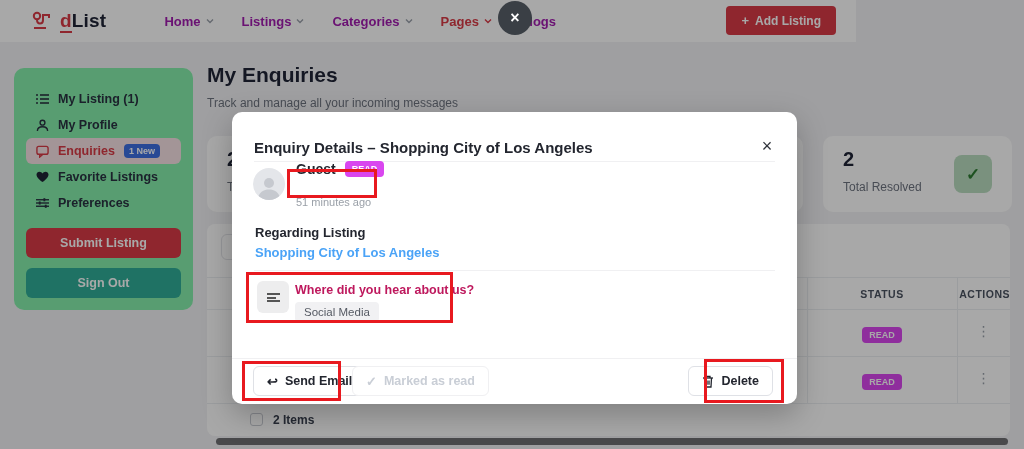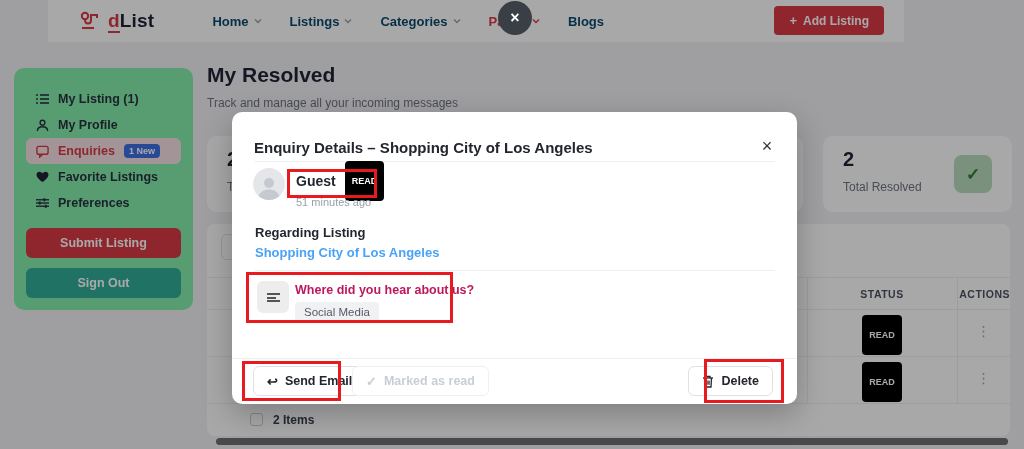--- a/index.html
+++ b/index.html
@@ -2,27 +2,27 @@
 <html><head>
 <meta charset="utf-8">
 <style>
   * { margin:0; padding:0; box-sizing:border-box; }
   body { font-family:"Liberation Sans", sans-serif; background:#888; }
   .page { position:relative; width:1024px; height:449px; overflow:hidden;
           background:#f2f2f4; font-family:"Liberation Sans", sans-serif; }
 
   
   .topbar { position:absolute; top:0; left:0; width:856px; height:42px;
-            background:#ffffff; display:flex; align-items:center; z-index:1;margin-left:48px; }
+            background:#ffffff; display:flex; align-items:center; z-index:1; }
   .logo { display:flex; align-items:center; gap:6px; margin-left:30px; cursor:pointer; }
   .logo-text { font-size:19px; font-weight:bold; color:#1f2436; letter-spacing:.2px; }
   .logo-accent { color:#d93a46; border-bottom:2px solid #d93a46; }
   .nav { display:flex; align-items:center; gap:28px; margin-left:58px; }
   .nav-item { display:flex; align-items:center; gap:5px; font-size:13px; font-weight:600;
-              color:#0c4a6e; cursor:pointer; }
+              color:#a21caf; cursor:pointer; }
   .nav-item.active { color:#d93a46;text-align:right; }
   .chev { width:8px; height:8px; display:inline-block; }
   .add-btn { position:absolute; right:20px; top:6px; height:29px; padding:0 15px;
              background:#d93a46; color:#fff; font-size:12px; font-weight:600;
              border:none; border-radius:4px; display:flex; align-items:center; gap:6px;
              cursor:pointer; font-family:inherit; }
 
   
   .sidebar { position:absolute; left:14px; top:68px; width:179px; height:242px;
              background:#86efac; border-radius:10px; padding:18px 12px; z-index:1; }
@@ -60,22 +60,22 @@
   .tc-filter { position:absolute; left:14px; top:10px; width:64px; height:26px;
                border:1px solid #e3e4e8; border-radius:6px; }
   .tc-headrow { position:absolute; left:0; top:53px; width:803px; height:33px;
                 border-top:1px solid #eceef1; border-bottom:1px solid #eceef1; }
   .tc-col-status { position:absolute; left:600px; width:150px; text-align:center; top:10px;
                    font-size:10.5px; font-weight:bold; color:#4a5260; letter-spacing:.5px; }
   .tc-col-actions { position:absolute; left:750px; width:53px; text-align:right; top:10px;
                     font-size:10.5px; font-weight:bold; color:#4a5260; letter-spacing:.5px; }
   .tc-vline { position:absolute; top:53px; height:127px; width:1px; background:#eceef1; }
   .tc-row { position:absolute; left:0; width:803px; height:47px; border-bottom:1px solid #eceef1; }
-  .read-badge { background:#000000; color:#fff; font-size:9px; font-weight:bold;
-                padding:15px 7px; border-radius:4px; }
+  .read-badge { background:#d946ef; color:#fff; font-size:9px; font-weight:bold;
+                padding:3px 7px; border-radius:4px; }
   .row-badge-wrap { position:absolute; left:600px; width:150px; top:14px; text-align:center; }
   .row-dots { position:absolute; left:750px; width:53px; top:13px; text-align:center;
               color:#9aa0aa; font-size:14px; cursor:pointer; }
   .tc-footer { position:absolute; left:0; top:180px; width:803px; height:32px; }
   .tc-check { position:absolute; left:43px; top:9px; width:13px; height:13px;
               border:1px solid #c9ccd3; border-radius:3px; background:#fff; cursor:pointer; }
   .tc-count { position:absolute; left:66px; top:9px; font-size:12px; font-weight:600; color:#3a4150; }
 
   
   .hscroll { position:absolute; left:216px; top:438px; width:792px; height:7px;
@@ -247,21 +247,21 @@
               <line x1="10.5" y1="7.8" x2="10.5" y2="11.2" stroke-width="2"></line>
             </g>
           </svg>
       </span>
       <span>Preferences</span>
     </div>
     <button class="side-btn btn-submit">Submit Listing</button>
     <button class="side-btn btn-signout">Sign Out</button>
   </div>
 
-  <div class="page-title">My Resolved</div>
+  <div class="page-title">My Enquiries</div>
   <div class="page-sub">Track and manage all your incoming messages</div>
 
   <div class="stat-card" style="left:207px;">
     <div class="stat-value">2</div>
     <div class="stat-label">To</div>
   </div>
   <div class="stat-card" style="left:410px;"></div>
   <div class="stat-card" style="left:613px;"></div>
   <div class="stat-card" style="left:823px; width:189px;">
     <div class="stat-value">2</div>

